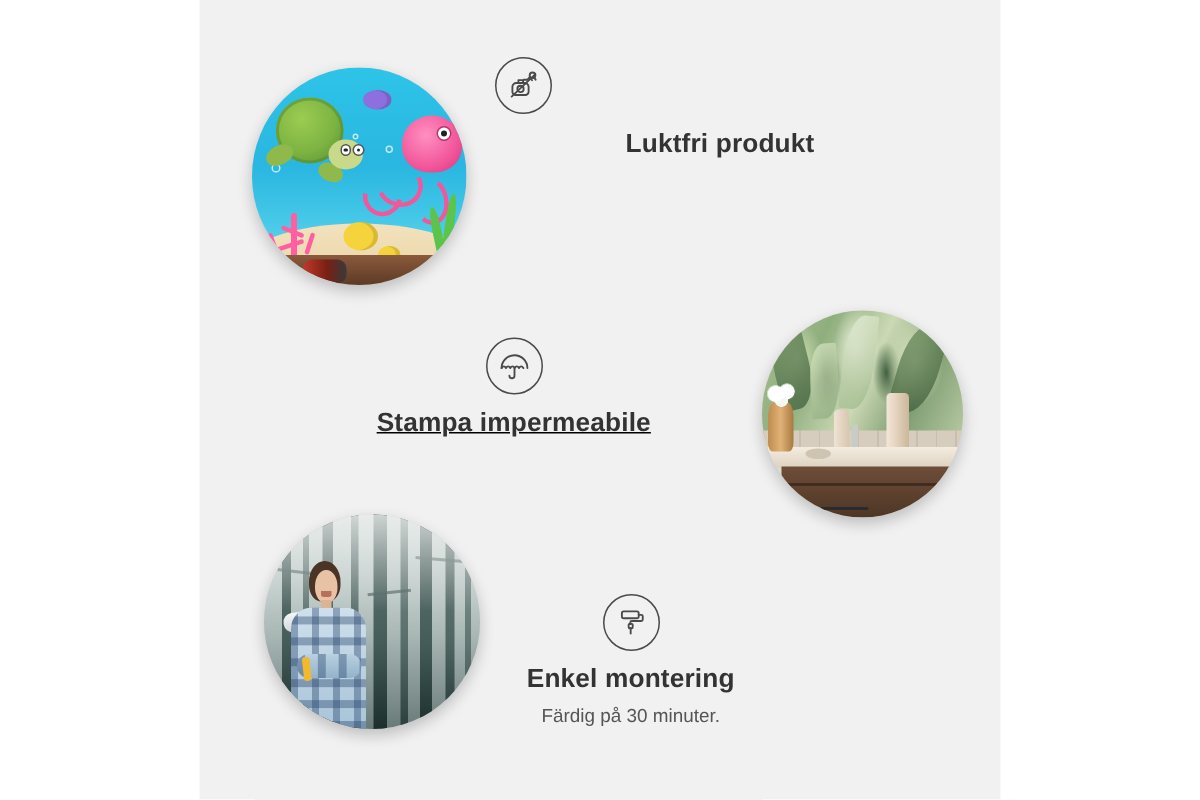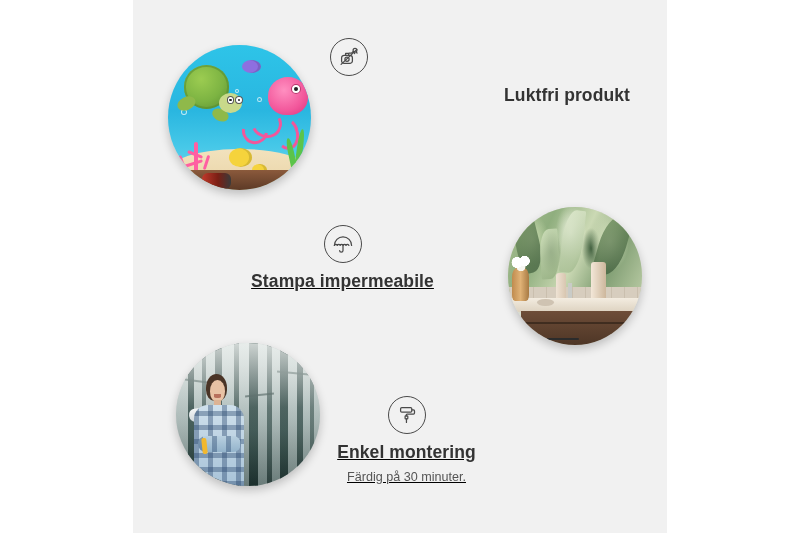--- a/index.html
+++ b/index.html
@@ -43,21 +43,21 @@
     font-weight:bold;
     letter-spacing:0.1px;
     line-height:1.25;
     margin-bottom:4px;
   }
   .body {
     color:#555555;
     font-size:12.6px;
     line-height:1.5;
   }
-  .t-left   { text-align:right; }
+  .t-left   { text-align:center; }
   .t-center { text-align:center; }
 
   
   .icon-badge {
     width:38px; height:38px;
     border:1.3px solid #4a4a4a;
     border-radius:50%;
     display:flex; align-items:center; justify-content:center;
   }
   .icon-badge svg { display:block; }
@@ -402,21 +402,21 @@
           <div class="face"></div>
           <div class="smile"></div>
           <div class="neck"></div>
           <div class="shirt"></div>
           <div class="arm"></div>
           <div class="brush"></div>
         </div>
       </div>
     </div>
 
-    <div class="textblock t-center" style="left:299px; top:396px; width:215px;text-decoration:underline;">
+    <div class="textblock t-center" style="left:313px; top:396px; width:215px;">
       <div class="icon-row center" style="margin-bottom:8px;">
         <div class="icon-badge">
           <svg width="24" height="24" viewBox="0 0 24 24" fill="none" stroke="#4a4a4a" stroke-width="1.25" stroke-linecap="round" stroke-linejoin="round">
             <rect x="5.6" y="4.6" width="11.2" height="4.6" rx="1.2"></rect>
             <path d="M16.8 6.9h1.7a1 1 0 0 1 1 1v2.1a1 1 0 0 1-1 1h-6.3a1 1 0 0 0-1 1v1.1"></path>
             <rect x="10.1" y="12.9" width="2.7" height="2.9" rx=".6"></rect>
             <path d="M11.45 15.8v3.6"></path>
           </svg>
         </div>
       </div>

